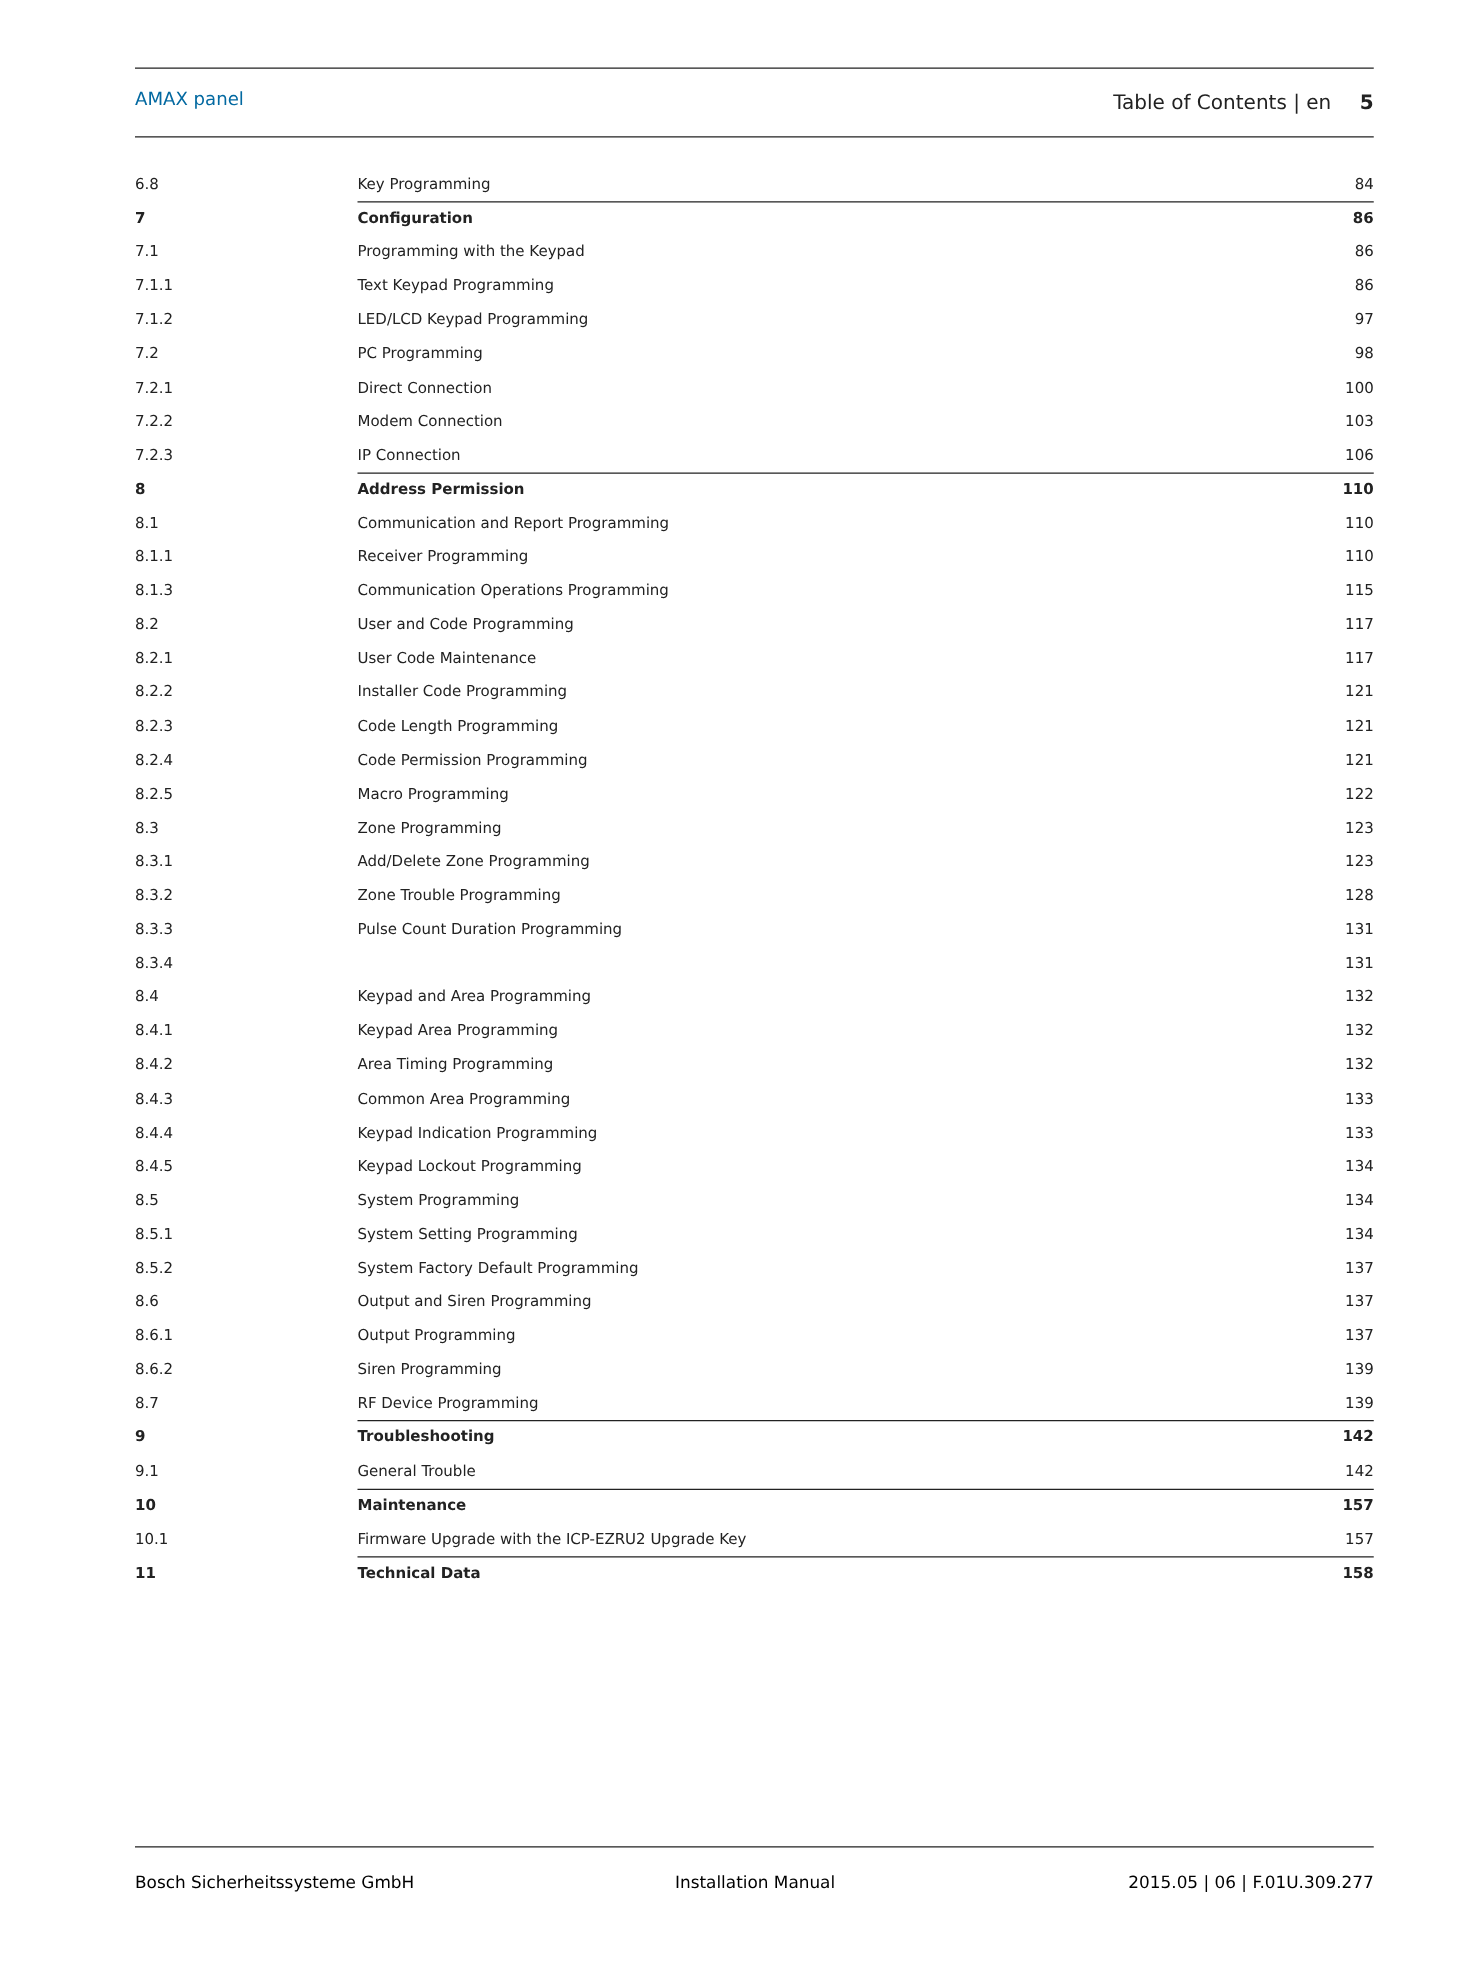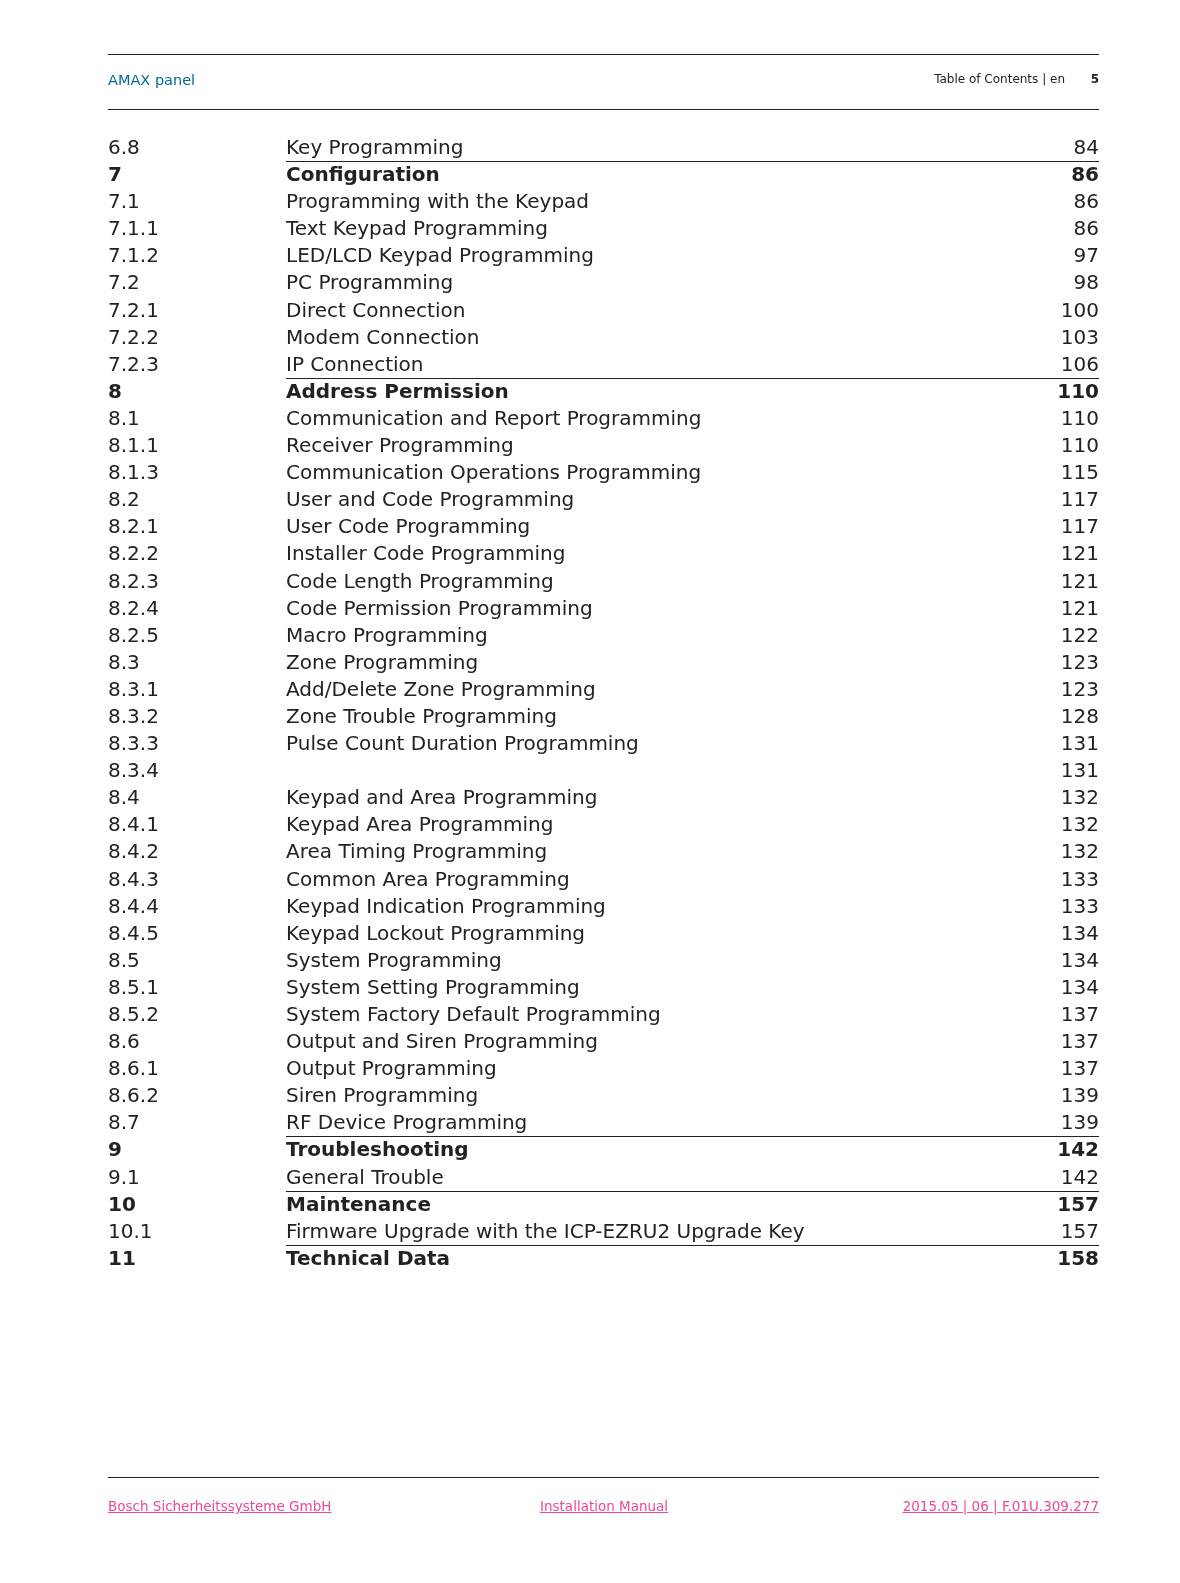--- a/index.html
+++ b/index.html
@@ -1,28 +1,28 @@
 <!DOCTYPE html>
 <html><head>
 <meta charset="utf-8">
 <style>
   html, body { margin: 0; padding: 0; background: #ffffff; }
   body { width: 1180px; height: 1583px; position: relative; font-family: "DejaVu Sans", "Liberation Sans", sans-serif; color: #222222; }
   .hr { position: absolute; left: 108px; width: 991px; height: 0; border-top: 1.3px solid #222; }
   .header-left { position: absolute; left: 108px; top: 72px; font-size: 14.5px; color:#0369a1; }
-  .header-right { position: absolute; right: 81px; top: 72px; font-size: 12px; color:#222; white-space: nowrap; }
+  .header-right { position: absolute; right: 81px; top: 72px; font-size: 16px; color:#222; white-space: nowrap; }
   .header-right .pg { font-weight: bold; margin-left: 22px; display:inline-block; width: 12px; text-align:right; }
   .toc { position: absolute; left: 108px; top: 134px; width: 991px; }
-  .row { position: relative; height: 27.1px; font-size: 20px; line-height: 27px; }
+  .row { position: relative; height: 27.1px; font-size: 12px; line-height: 27px; }
   .row .num { position: absolute; left: 0; top: 0; }
   .row .title { position: absolute; left: 178px; top: 0; white-space: nowrap; }
   .row .page { position: absolute; right: 0; top: 0; }
   .row.chapter { font-weight: bold; }
   .row.chapter::before { content: ""; position: absolute; left: 178px; right: 0; top: 0; border-top: 1.3px solid #222; }
-  .footer { position: absolute; top: 1498px; font-size: 13.5px; color:#ec4899; white-space: nowrap; text-decoration: underline; }
+  .footer { position: absolute; top: 1498px; font-size: 13.5px; color:#000000; white-space: nowrap; }
 </style>
 </head>
 <body>
 
 <div class="hr" style="top:54px;"></div>
 <div class="header-left">AMAX panel</div>
 <div class="header-right"><span>Table of Contents | en</span><span class="pg">5</span></div>
 <div class="hr" style="top:109px;"></div>
 
 <div class="toc" id="toc">
@@ -91,21 +91,21 @@
       <span class="title">Communication Operations Programming</span>
       <span class="page">115</span>
     </div>
     <div class="row">
       <span class="num">8.2</span>
       <span class="title">User and Code Programming</span>
       <span class="page">117</span>
     </div>
     <div class="row">
       <span class="num">8.2.1</span>
-      <span class="title">User Code Programming</span>
+      <span class="title">User Code Maintenance</span>
       <span class="page">117</span>
     </div>
     <div class="row">
       <span class="num">8.2.2</span>
       <span class="title">Installer Code Programming</span>
       <span class="page">121</span>
     </div>
     <div class="row">
       <span class="num">8.2.3</span>
       <span class="title">Code Length Programming</span>

